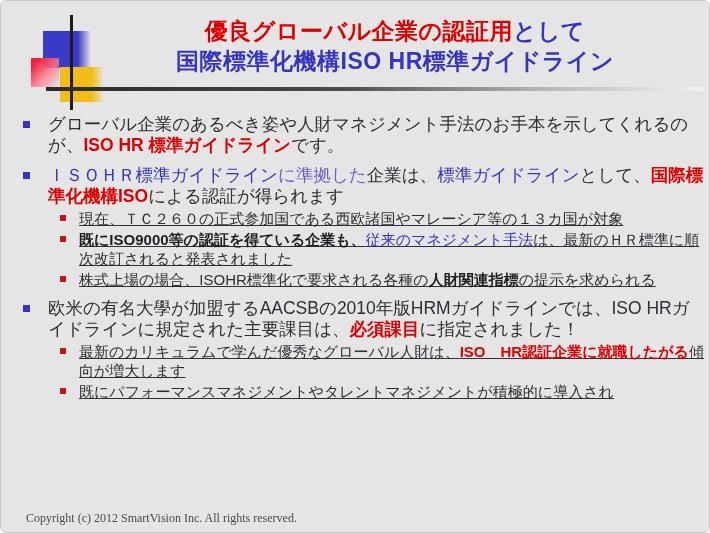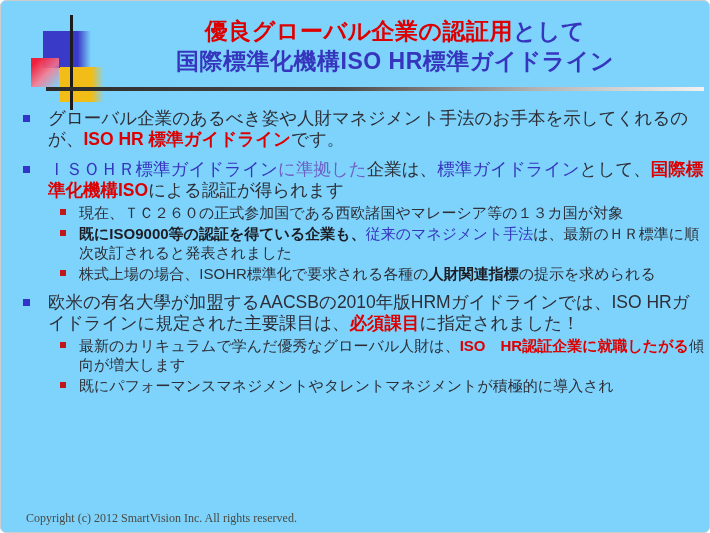--- a/index.html
+++ b/index.html
@@ -1,17 +1,17 @@
 <!DOCTYPE html>
 <html><head>
 <meta charset="utf-8">
 <style>
   html,body{margin:0;padding:0;background:#ffffff;}
   .slide{
-    position:relative;width:708px;height:531px;background:#7dd3fc;
+    position:relative;width:708px;height:531px;background:#e5e5e5;
     border:1px solid #cccccc;border-radius:6px;overflow:hidden;
     font-family:"Liberation Sans","DejaVu Sans",sans-serif;
   }
   
   .sq{position:absolute;}
   .sq-blue{left:42px;top:30px;width:48px;height:37px;z-index:1;
     background:linear-gradient(90deg,#3a3ac8 72%,rgba(58,58,200,0));}
   .sq-pink{left:30px;top:57px;width:28px;height:29px;z-index:2;
     background:linear-gradient(135deg,#ee1f3d 15%,rgba(255,120,140,0.85) 55%,rgba(255,255,255,0));}
   .sq-yellow{left:59px;top:66px;width:44px;height:35px;z-index:3;
@@ -25,22 +25,22 @@
   
   .run-n{color:#2e2e36;}
   .run-rb{color:#dd0000;font-weight:bold;}
   .run-b{color:#3535bd;}
   .run-p{color:#6e61c6;}
   .run-k{color:#1d1d24;font-weight:bold;}
   
   .content{position:absolute;top:103px;left:12px;width:692px;color:#2e2e36;z-index:5;}
   .bullet{display:flex;align-items:flex-start;}
   .lvl1{font-size:17.5px;line-height:21px;margin-top:9px;}
-  .lvl1:first-child{margin-top:4px;}
-  .lvl2{font-size:15px;line-height:19px;margin-top:2px;}
+  .lvl1:first-child{margin-top:10px;}
+  .lvl2{font-size:15px;line-height:19px;margin-top:2px;text-decoration:underline;}
   .marker{flex:0 0 auto;display:inline-block;}
   .lvl1 .marker{width:7px;height:7px;background:#3434c8;margin:7px 18px 0 10px;}
   .lvl2 .marker{width:6px;height:6px;background:#c01818;margin:6px 13px 0 47px;}
   .btext{flex:1 1 auto;}
   
   .copyright{position:absolute;left:25px;bottom:6px;z-index:5;
     font-family:"Liberation Serif","DejaVu Serif",serif;font-size:12px;color:#4a4a42;}
 </style>
 </head>
 <body>

